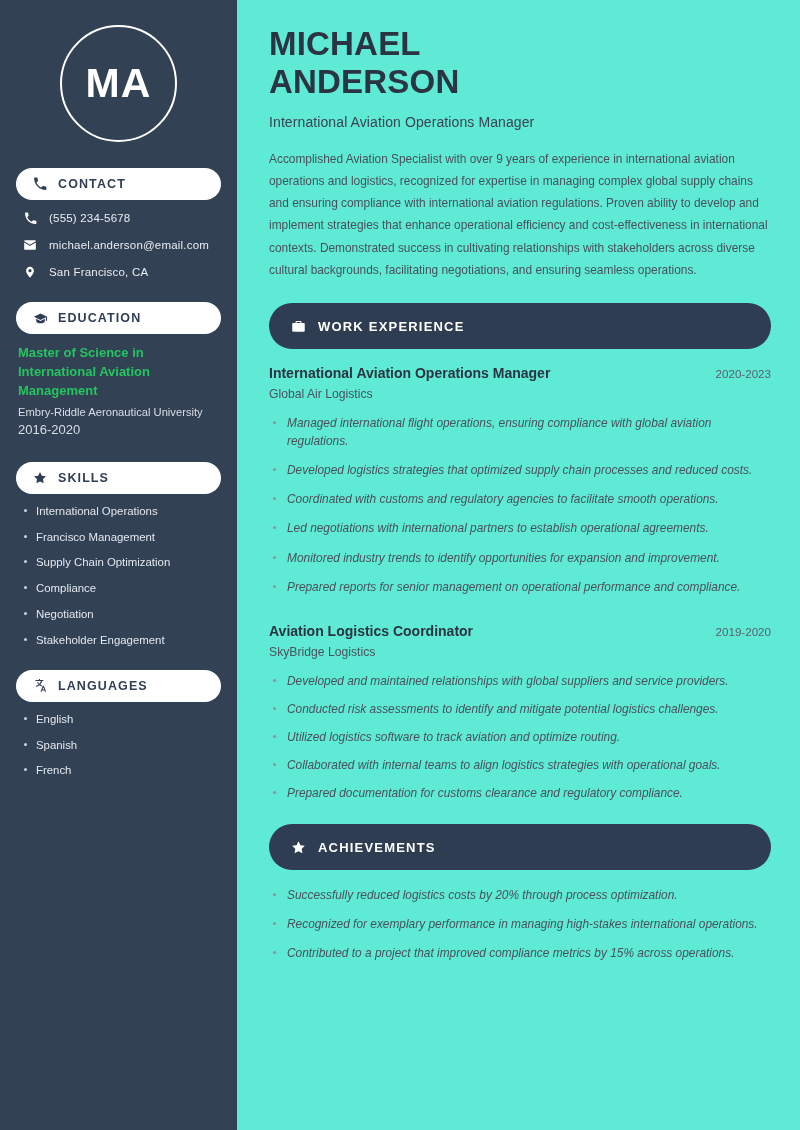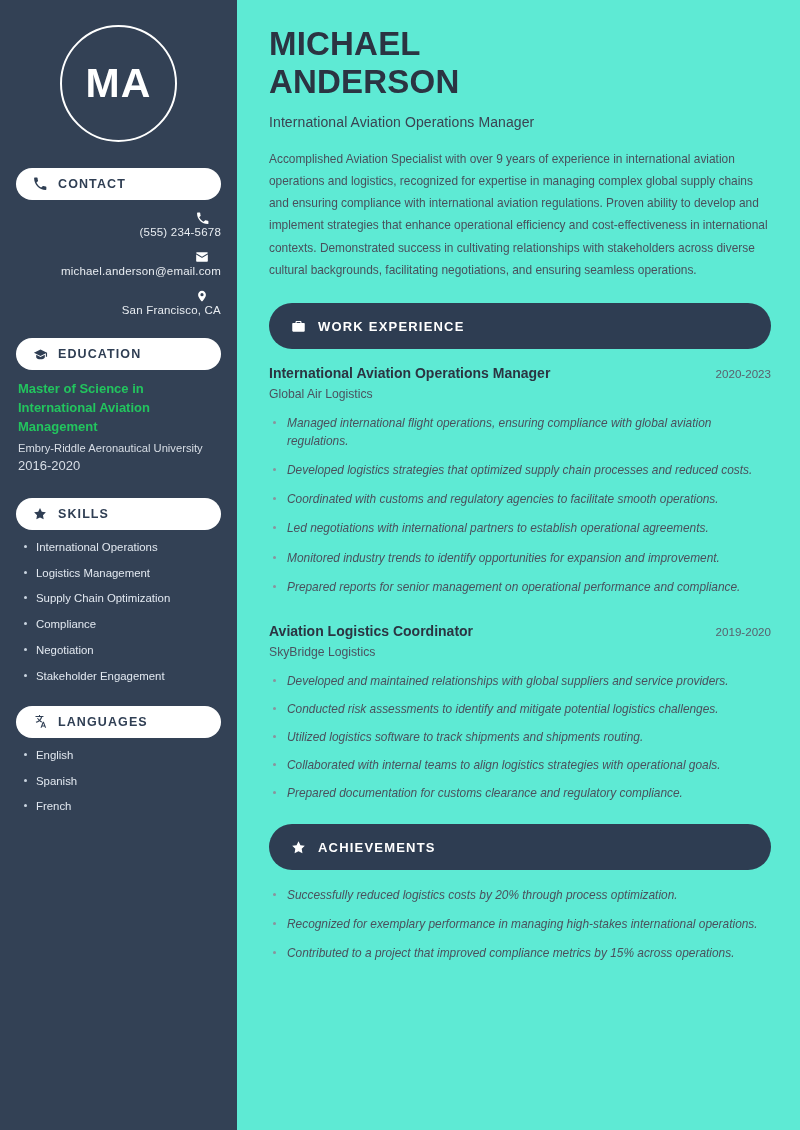--- a/index.html
+++ b/index.html
@@ -83,24 +83,23 @@
     font-size: 12.5px;
     font-weight: bold;
     letter-spacing: 1.1px;
   }
 
   .side-block { margin-bottom: 22px; }
 
   
   .contact-row {
     display: flex;
-    align-items: flex-end;
+    align-items: center;
     margin: 0 0 11px 0;
     padding-left: 6px;
-    flex-direction: column;
   }
   .contact-row .c-icon {
     width: 16px;
     height: 16px;
     display: inline-flex;
     align-items: center;
     justify-content: center;
     margin-right: 11px;
     flex: 0 0 auto;
   }
@@ -336,21 +335,21 @@
       <div class="pill">
         <span class="pill-icon">
           <svg width="14" height="14" viewBox="0 0 24 24" fill="#2f3e53">
               <path d="M12 1.8l3.1 6.4 7 1-5 4.9 1.2 7-6.3-3.3-6.3 3.3 1.2-7-5-4.9 7-1L12 1.8z"></path>
             </svg>
         </span>
         <span class="pill-label">SKILLS</span>
       </div>
       <ul class="side-list">
         <li>International Operations</li>
-        <li>Logistics Management</li>
+        <li>Francisco Management</li>
         <li>Supply Chain Optimization</li>
         <li>Compliance</li>
         <li>Negotiation</li>
         <li>Stakeholder Engagement</li>
       </ul>
     </div>
 
     <div class="side-block">
       <div class="pill">
         <span class="pill-icon">
@@ -408,21 +407,21 @@
 
     <div class="job">
       <div class="job-head">
         <span class="job-role">Aviation Logistics Coordinator</span>
         <span class="job-dates">2019-2020</span>
       </div>
       <div class="job-company">SkyBridge Logistics</div>
       <ul class="main-list tight">
         <li>Developed and maintained relationships with global suppliers and service providers.</li>
         <li>Conducted risk assessments to identify and mitigate potential logistics challenges.</li>
-        <li>Utilized logistics software to track shipments and shipments routing.</li>
+        <li>Utilized logistics software to track aviation and optimize routing.</li>
         <li>Collaborated with internal teams to align logistics strategies with operational goals.</li>
         <li>Prepared documentation for customs clearance and regulatory compliance.</li>
       </ul>
     </div>
 
     <div class="banner">
       <span class="b-icon">
         <svg width="15" height="15" viewBox="0 0 24 24" fill="#ffffff">
             <path d="M12 1.8l3.1 6.4 7 1-5 4.9 1.2 7-6.3-3.3-6.3 3.3 1.2-7-5-4.9 7-1L12 1.8z"></path>
           </svg>

